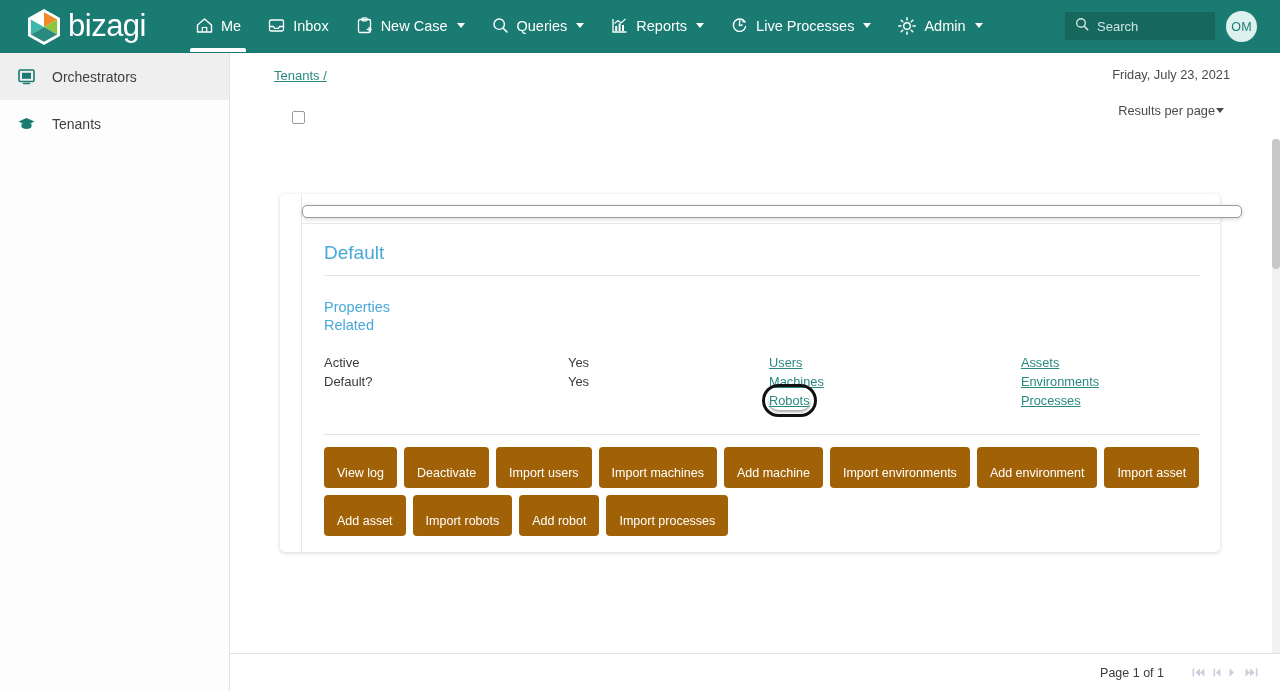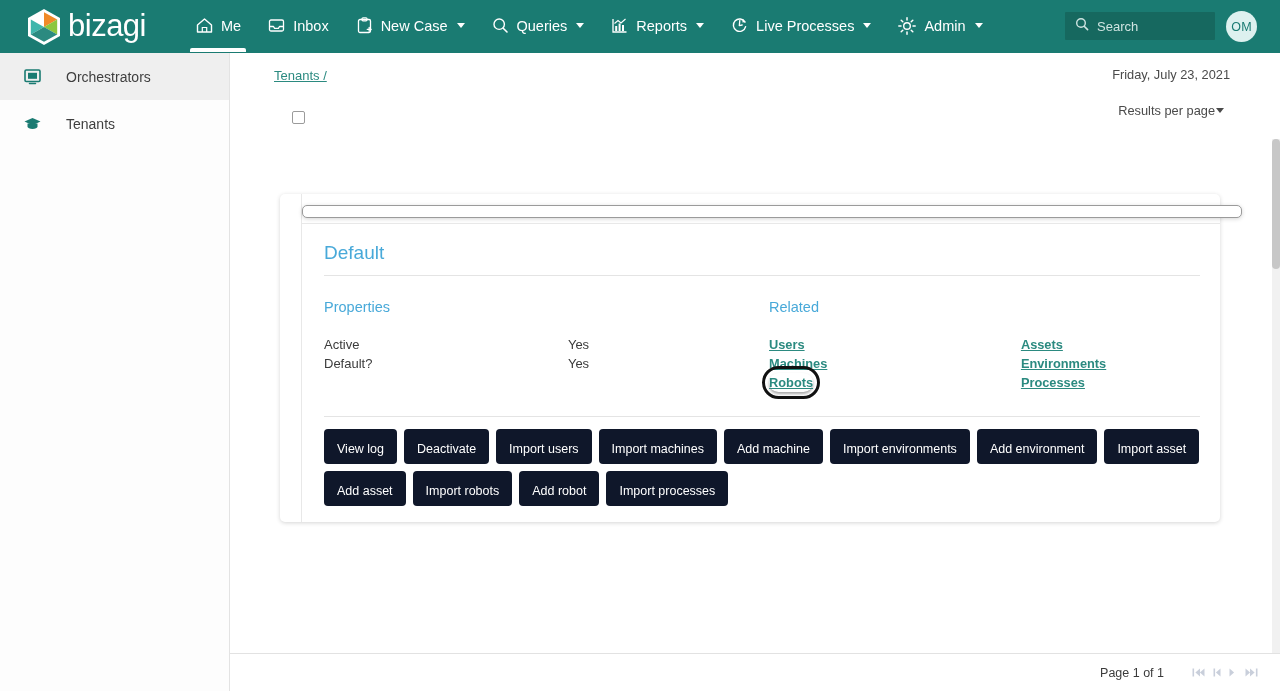--- a/index.html
+++ b/index.html
@@ -104,22 +104,22 @@
   }
   .sidebar-title {
     padding: 20px 0 0 22px;
     font-size: 16.5px;
     color: #3c3c3c;
     height: 41px;
   }
   .side-item {
     display: flex; align-items: center;
     height: 47px;
-    padding-left: 22px;
-    gap: 24px;
+    padding-left: 16px;
+    gap: 16px;
     cursor: pointer;
     font-size: 14px;
     color: #3f3f3f;
   }
   .side-item.sel { background: #efefef; }
   .side-icon { width: 20px; display: flex; align-items: center; justify-content: center; }
 
   
   .main {
     position: absolute;
@@ -222,20 +222,21 @@
     padding: 18px 0 11px 22px;
   }
   .title-rule {
     height: 1px;
     background: #e4e4e4;
     margin: 0 20px 0 22px;
   }
   .sect-row {
     display: flex;
     padding: 22px 0 0 22px;
+    flex-direction: column;
   }
   .sect-label {
     color: #48a9d9;
     font-size: 14.5px;
   }
   .col-props { width: 447px; }
   .col-rel { width: 253px; }
   .col-rel2 { width: 200px; }
 
   .prop-list { padding: 19px 0 0 22px; display: flex; }
@@ -250,46 +251,45 @@
   .rel-col { width: 253px; }
   .rel-col2 { width: 200px; }
   .rel-link {
     display: inline-block;
     font-size: 12.8px;
     color: #2b8a80;
     text-decoration: underline;
     height: 19px;
     line-height: 19px;
     cursor: pointer;
-    font-weight: bold;
   }
   .rel-link.focused {
     outline: 3px solid #111111;
     border-radius: 11px;
     outline-offset: 4px;
     box-shadow: 0 2px 3px rgba(0,0,0,0.35);
   }
   .btn-rule {
     height: 1px;
     background: #e4e4e4;
     margin: 24px 20px 0 22px;
   }
   .btn-area {
     padding: 12px 0 16px 22px;
     display: flex; flex-wrap: wrap;
     gap: 7px 7px;
     width: 900px;
   }
   .btn {
-    background: #0f172a;
+    background: #a16207;
     color: #ffffff;
     font-size: 12.5px;
     border: none;
     border-radius: 4px;
-    padding: 14px 13px 7px;
+    padding: 20px 13px 7px;
     cursor: pointer;
     font-family: "Liberation Sans", sans-serif;
     line-height: 1.1;
   }
 
   
   .footer {
     position: absolute;
     left: 0; bottom: 0;
     width: 1050px; height: 38px;

